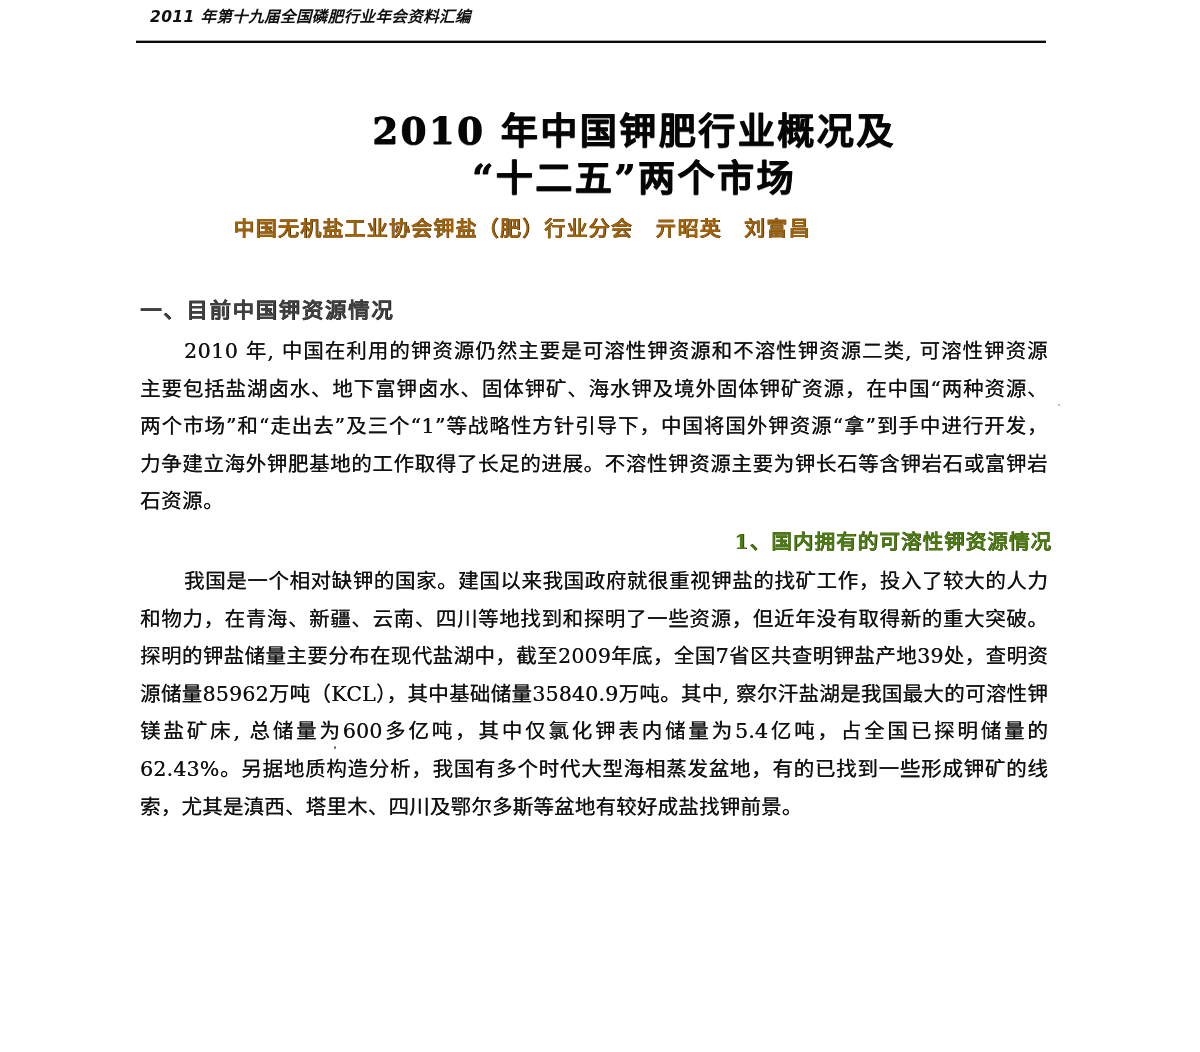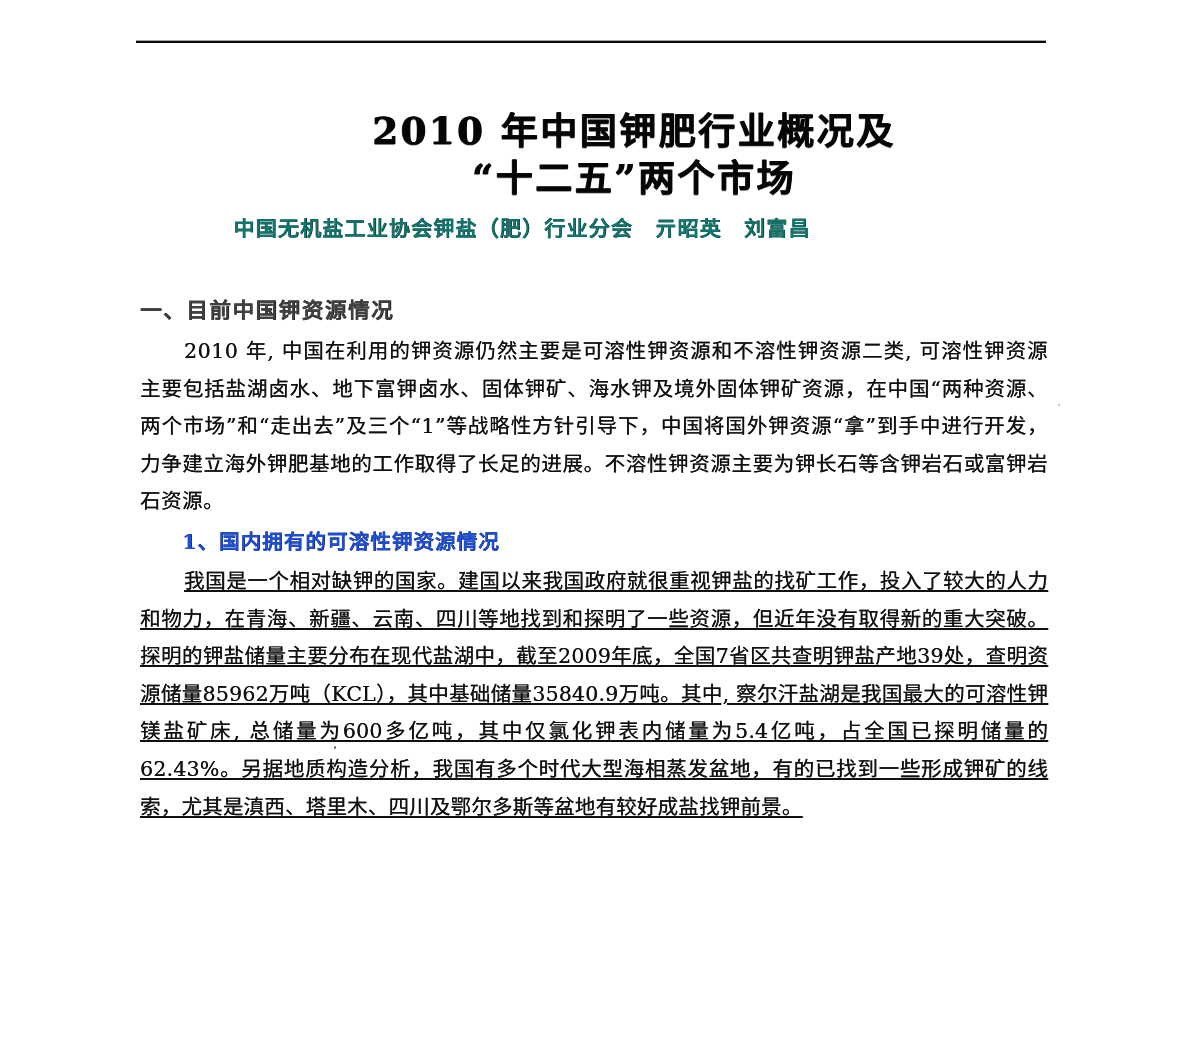--- a/index.html
+++ b/index.html
@@ -76,21 +76,21 @@
   .byline {
     position: absolute;
     left: 0;
     top: 212px;
     width: 1044px;
     text-align: center;
     font-family: Liberation Sans, sans-serif;
     font-weight: bold;
     font-size: 21px;
     letter-spacing: 1.2px;
-    color: #0f766e;
+    color: #a16207;
     text-shadow: 0.4px 0 0 #080808;
   }
 
   
   .body-area {
     position: absolute;
     left: 140px;
     top: 292px;
     width: 912px;
   }
@@ -105,54 +105,56 @@
     text-shadow: 0.4px 0 0 #080808;
     margin: 0 0 3px 0;
   }
 
   .h2-heading {
     font-family: "DejaVu Serif", "Liberation Serif", serif;
     font-weight: bold;
     font-size: 20.5px;
     line-height: 38px;
     letter-spacing: 1.1px;
-    color: #1d4ed8;
+    color: #4d7c0f;
     text-indent: 42px;
     text-shadow: 0.4px 0 0 #080808;
     margin: 2px 0 2px 0;
+    text-align: right;
   }
 
   .para {
     font-family: "DejaVu Serif", "Liberation Serif", serif;
     font-size: 20.5px;
     line-height: 37.6px;
     letter-spacing: 0.5px;
     color: #101010;
     text-align: justify;
     text-justify: inter-ideograph;
     text-indent: 44px;
     margin: 0 4px 1px 0;
     text-shadow: 0.35px 0 0 rgba(5,5,5,0.85);
   }
 
-  .para.tight { letter-spacing: 0.2px; text-decoration: underline; }
+  .para.tight { letter-spacing: 0.2px; }
 
   
   .speck {
     position: absolute;
     background: #2b2b2b;
     border-radius: 50%;
     opacity: 0.75;
   }
 </style>
 </head>
 <body>
 
 <div class="page">
 
+  <div class="running-header">2011 年第十九届全国磷肥行业年会资料汇编</div>
   <div class="header-rule"></div>
 
   <div class="title-block">
     <div class="doc-title-line">2010 年中国钾肥行业概况及</div>
     <div class="doc-title-line">“十二五”两个市场</div>
   </div>
 
   <div class="byline">中国无机盐工业协会钾盐（肥）行业分会　亓昭英　刘富昌</div>
 
   <div class="body-area">

